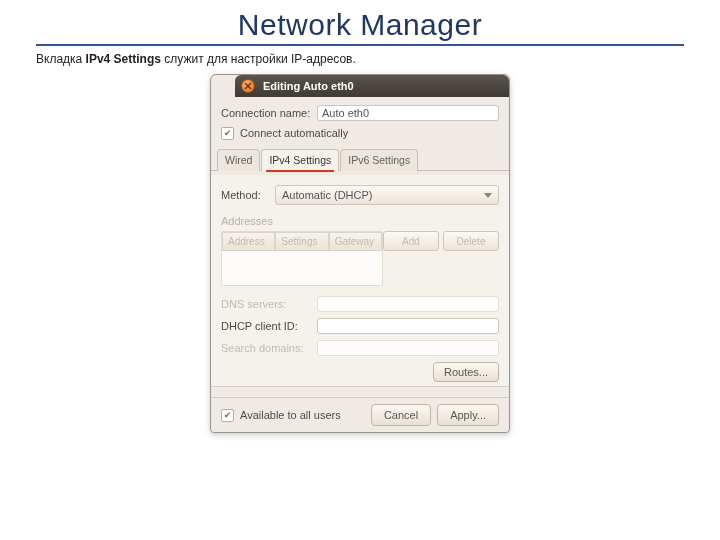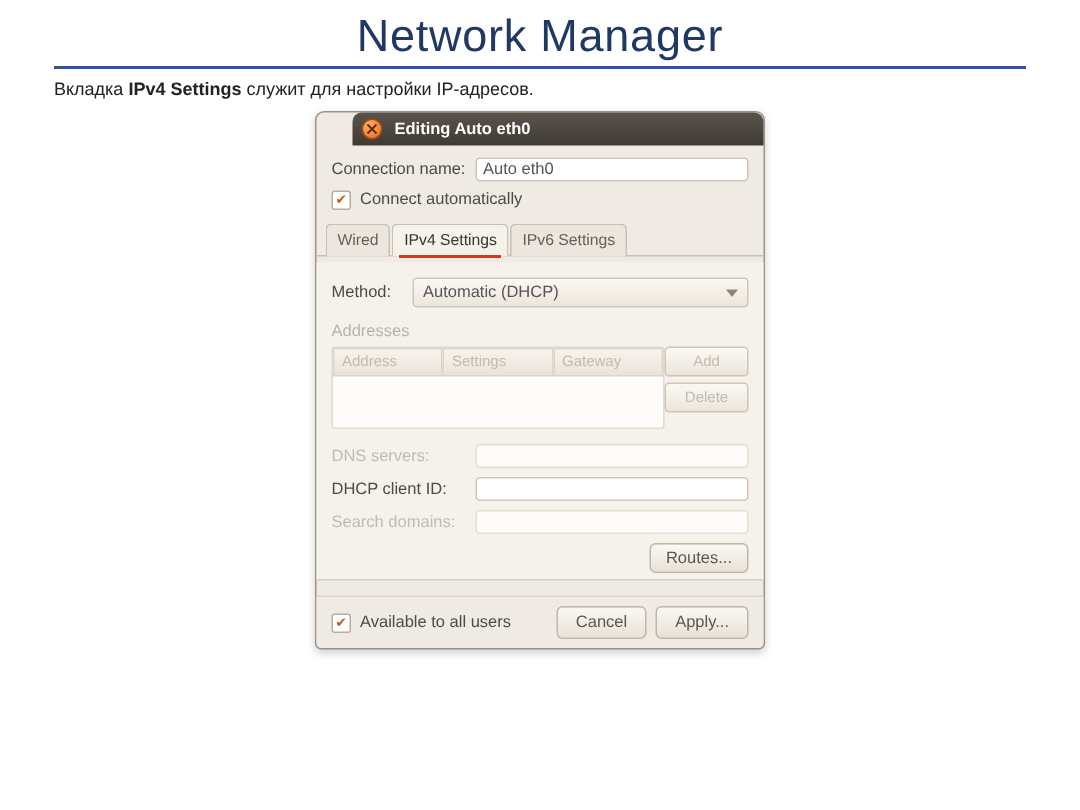--- a/index.html
+++ b/index.html
@@ -32,21 +32,21 @@
   .method .lbl{width:54px;font-weight:400;}
   .dropdown{flex:1;height:20px;border:1px solid #cfc6bb;border-radius:3px;background:linear-gradient(#fbf8f3,#ece5db);display:flex;align-items:center;justify-content:space-between;padding:0 6px;color:#555;}
   .dropdown .arrow{width:0;height:0;border-left:4px solid transparent;border-right:4px solid transparent;border-top:5px solid #8d857a;}
   .section-title{color:#b9b2a7;font-weight:400;margin:2px 0 4px 0;}
   
   .addr-wrap{display:flex;gap:0;}
   .addr-table{flex:1;border:1px solid #e1dace;border-radius:2px;background:#fdfcfa;}
   .addr-head{display:flex;}
   .addr-head div{flex:1;border:1px solid #dcd4c8;background:linear-gradient(#f7f3ed,#eae3d8);color:#c2bbae;font-size:10px;padding:3px 5px;}
   .addr-body{height:34px;}
-  .addr-btns{display:flex;flex-direction:column;gap:4px;}
+  .addr-btns{display:flex;gap:4px;}
   .smbtn{width:56px;height:20px;border:1px solid #cfc6bb;border-radius:3px;background:linear-gradient(#fbf8f3,#ece5db);color:#c2bbae;font-size:10px;display:flex;align-items:center;justify-content:center;}
   
   .lower{margin-top:10px;}
   .lower .row .lbl{color:#c2bbae;width:96px;}
   .lower .row input{background:#fdfcfa;border-color:#e3ddd2;}
   .lower .row.active .lbl{color:#4e4a44;}
   .routes-row{display:flex;justify-content:flex-end;margin-top:4px;}
   
   .footer{display:flex;align-items:center;padding:6px 10px;background:#efeae4;border-top:1px solid #d6cfc4;border-radius:0 0 4px 4px;}
   .footer .chk{margin:0;flex:1;}

